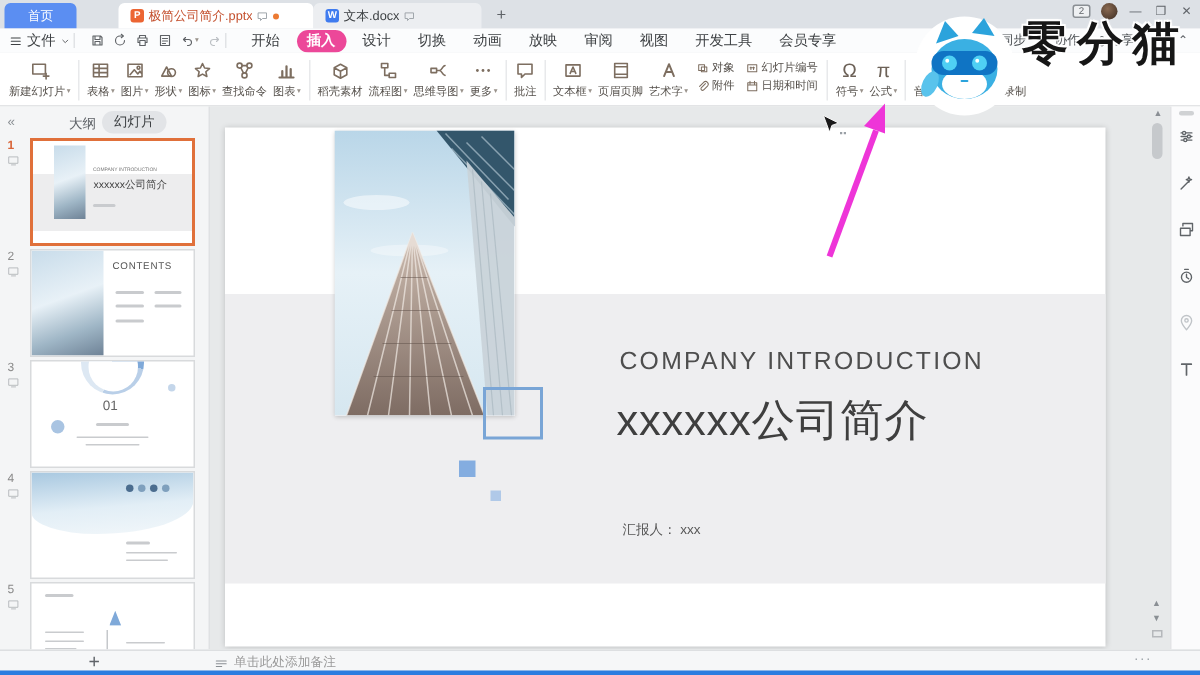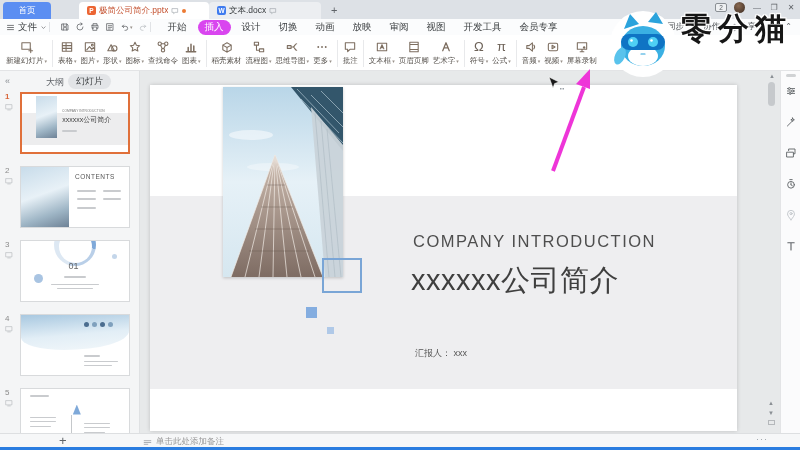--- a/index.html
+++ b/index.html
@@ -30,21 +30,21 @@
   
   .menubar{position:absolute;left:0;top:19px;width:800px;height:16px;background:#fbfcfd;display:flex;align-items:center;font-size:9.5px;color:#3d4043;}
   .filebtn{display:flex;align-items:center;gap:3px;margin-left:6px;}
   .filebtn .ic{width:9px;height:9px;}
   .qa{display:flex;align-items:center;gap:5px;margin-left:8px;color:#5f6266;}
   .qa .ic{width:10px;height:10px;}
   .qa .grayed{color:#bcc0c4;}
   .qa-sep{width:1px;height:10px;background:#e1e3e6;margin:0 2px;}
   .menu-tabs{display:flex;align-items:center;gap:4px;margin-left:8px;}
   .menu-tab{padding:1px 7px;white-space:nowrap;}
-  .menu-tab.active{background:#d946ef;color:#fff;border-radius:9px;font-weight:normal;}
+  .menu-tab.active{background:#ec4899;color:#fff;border-radius:9px;font-weight:bold;}
   .searchbox{position:absolute;left:425px;top:2px;width:130px;height:12px;background:#f0f1f3;border-radius:7px;display:flex;align-items:center;gap:3px;padding:0 6px;color:#9aa0a6;font-size:8px;}
   .searchbox .ic{width:8px;height:8px;}
   .mb-right{position:absolute;right:28px;top:2px;display:flex;align-items:center;gap:8px;font-size:8.5px;color:#4a4e52;}
   .mb-act{display:flex;align-items:center;gap:2px;white-space:nowrap;}
   .mb-act .ic{width:9px;height:9px;}
   .kebab{font-size:8px;color:#5f6368;letter-spacing:0;}
   .collapse-ribbon{position:absolute;right:8px;top:3px;font-size:8px;color:#5f6368;}
 
   
   .ribbon{position:absolute;left:0;top:35px;width:800px;height:36px;background:#ffffff;border-bottom:1px solid #e3e4e6;display:flex;align-items:flex-start;padding:3px 0 0 4px;}
@@ -60,21 +60,21 @@
   .sgitem .ic{width:9px;height:9px;color:#7d6e60;}
 
   
   .content{position:absolute;left:0;top:71px;width:800px;height:362px;}
   
   .leftpanel{position:absolute;left:0;top:0;width:140px;height:362px;background:#f4f5f6;border-right:1px solid #dfe1e3;overflow:hidden;}
   .lp-head{position:relative;height:20px;font-size:9px;color:#5f6368;}
   .lp-collapse{position:absolute;left:5px;top:5px;font-size:9px;color:#8a8f94;}
   .lp-outline{position:absolute;left:46px;top:5px;}
   .lp-slides{position:absolute;left:68px;top:3px;background:#e2e4e7;border-radius:8px;padding:1px 8px;color:#3d4043;}
-  .thumbwrap{position:absolute;left:20px;width:110px;height:62px;background:#fff;border:1px solid #d8dadc;overflow:hidden;}
+  .thumbwrap{position:absolute;left:20px;width:110px;height:72px;background:#fff;border:1px solid #d8dadc;overflow:hidden;}
   .thumbwrap.sel{border:2px solid #e0703a;}
   .thumb-num{position:absolute;left:5px;width:12px;text-align:left;font-size:8px;color:#8a8a8a;}
   .thumb-num.sel{color:#d9663a;font-weight:bold;}
   .thumb-ind{position:absolute;left:5px;color:#b4b7ba;}
   .thumb-ind .ic{width:8px;height:8px;}
   .lp-photo{background:linear-gradient(160deg,#c8dcea 0%,#e8f1f7 45%,#9fb6c6 75%,#6e8296 100%);}
   .tinybar{position:absolute;background:#c9cbce;height:2px;border-radius:1px;}
   
   .canvas{position:absolute;left:140px;top:0;width:640px;height:362px;background:#e7e9ea;}
   .page{position:absolute;left:10px;top:14px;width:587px;height:346px;background:#ffffff;box-shadow:0 0 4px rgba(0,0,0,.18);}
@@ -401,20 +401,46 @@
       </div>
       <div class="ritem">
         <div class="icbox">
           <svg class="ic " viewBox="0 0 15 15">
             <path d="M4 11.5 7.5 3l3.5 8.5 M5.3 8.5h4.4" stroke-width="1.4"></path>
           </svg>
         </div>
     <div class="rlabel">
           <span>艺术字</span>
           <span class="dd">▾</span>
+        </div>
+      </div>
+      <div class="smallgroup">
+        <div class="sgitem">
+          <svg class="ic " viewBox="0 0 15 15">
+            <path d="M3 3.5h6.5V10H3z M6 6h6v5.5H6z"></path>
+          </svg>
+          <span>对象</span>
+        </div>
+        <div class="sgitem">
+          <svg class="ic " viewBox="0 0 15 15">
+            <path d="M2.5 3.5h10v8h-10z M6 6v3 M9 6v3 M5 7h5"></path>
+          </svg>
+          <span>幻灯片编号</span>
+        </div>
+        <div class="sgitem">
+          <svg class="ic " viewBox="0 0 15 15">
+            <path d="M10.5 4.5 5.8 9.2a1.8 1.8 0 0 0 2.5 2.5l4.7-4.7a3 3 0 0 0-4.2-4.2L4 7.6"></path>
+          </svg>
+          <span>附件</span>
+        </div>
+        <div class="sgitem">
+          <svg class="ic " viewBox="0 0 15 15">
+            <path d="M2.5 3.5h10v9h-10z M2.5 6h10 M5 2v3 M10 2v3"></path>
+          </svg>
+          <span>日期和时间</span>
         </div>
       </div>
       <div class="rdiv"></div>
       <div class="ritem">
         <div class="icbox">
           <span class="glyph">Ω</span>
         </div>
     <div class="rlabel">
           <span>符号</span>
           <span class="dd">▾</span>

